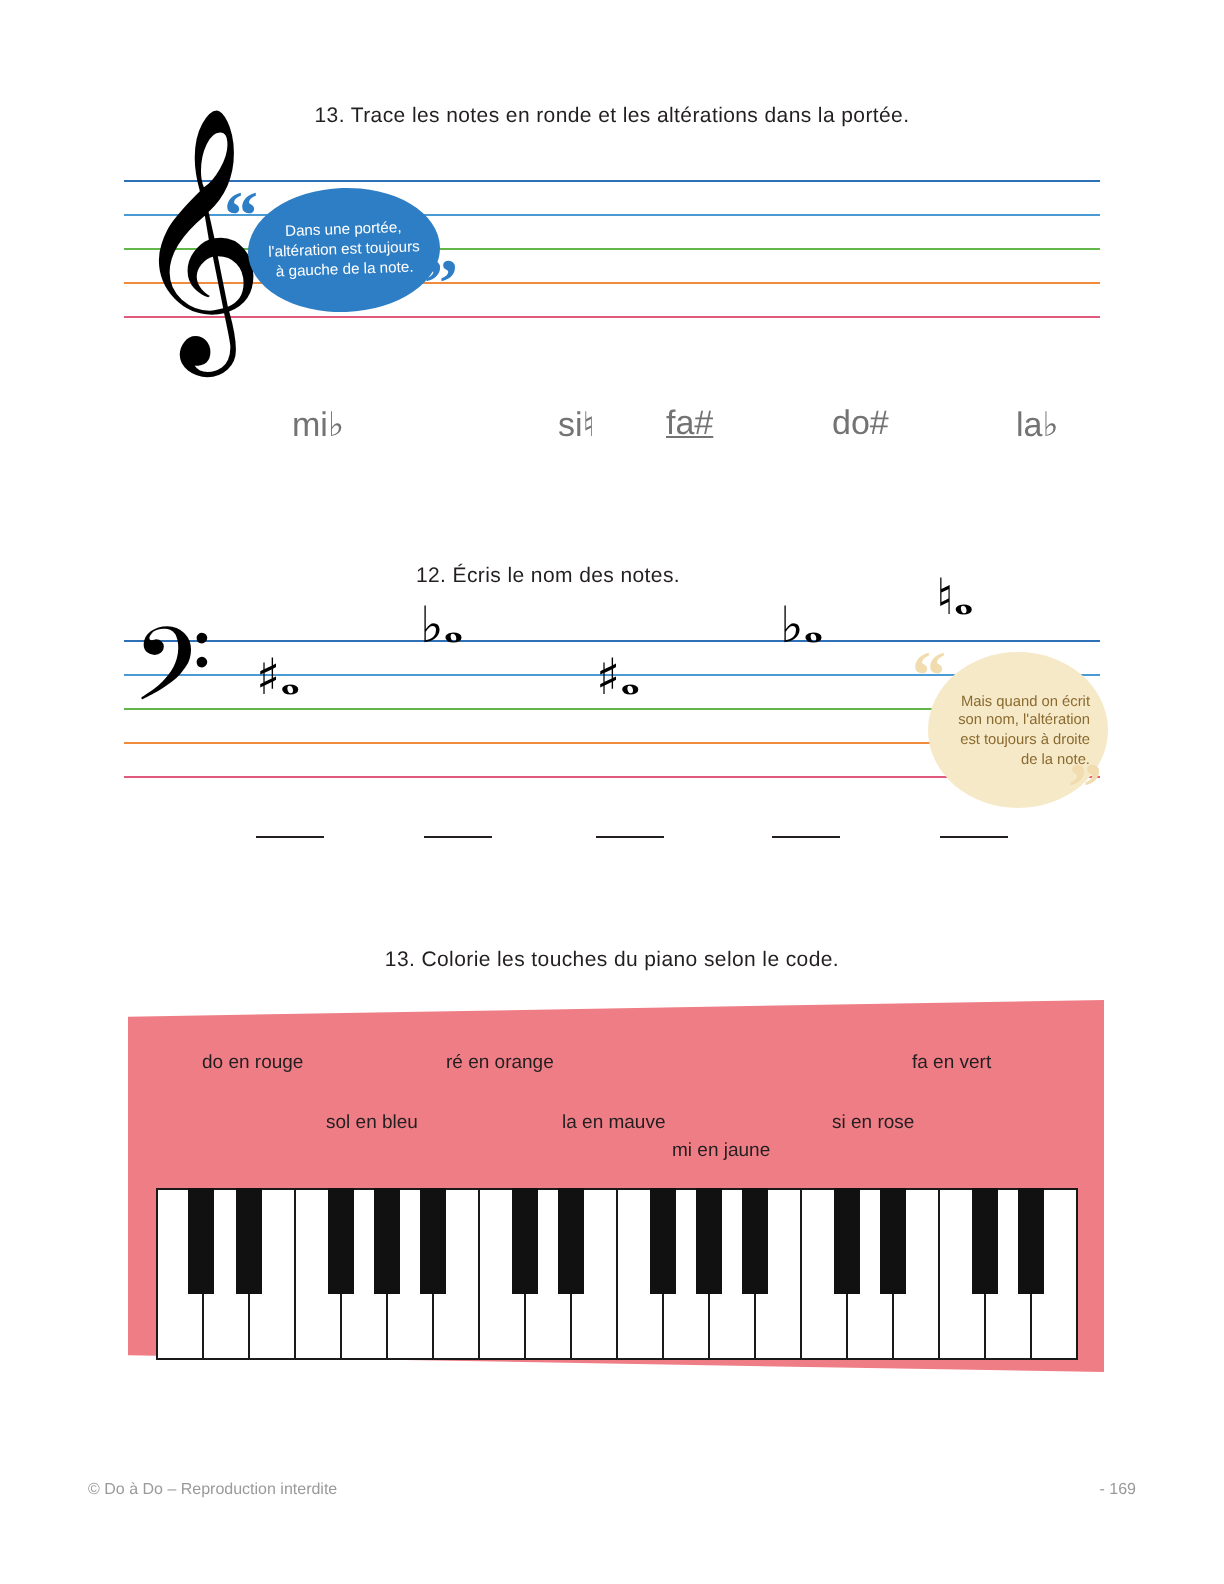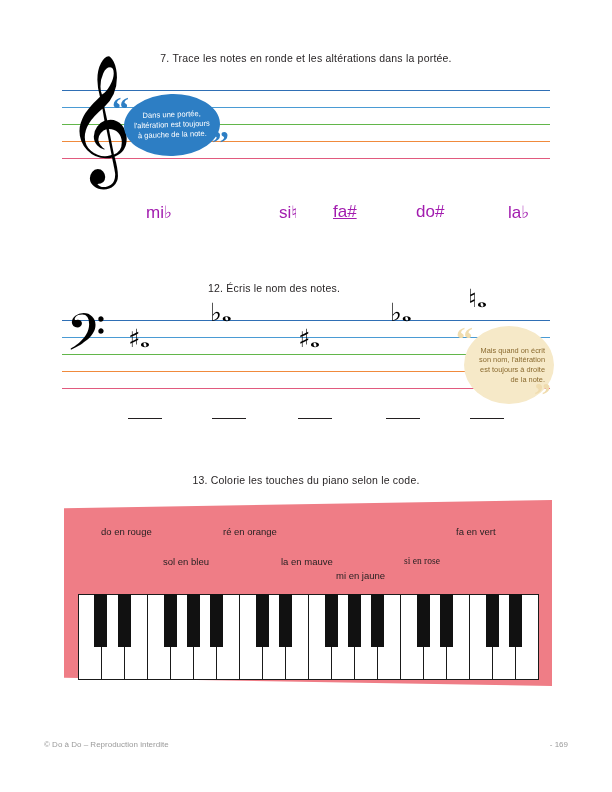--- a/index.html
+++ b/index.html
@@ -69,21 +69,21 @@
   .q11a { left:112px; top:40px; }
   .q11b { left:212px; top:74px; }
 
   .notenames-11 {
     position:absolute; left:0; top:150px; width:612px;
   }
   .notenames-11 .nn {
     position:absolute;
     font-size:17px;
     font-family:"Liberation Sans", sans-serif;
-    color:#a21caf;
+    color:#737373;
   }
   .nn1 { left:146px; }
   .nn2 { left:243px;margin-left:36px; }
   .nn3 { left:333px;text-decoration:underline; }
   .nn4 { left:416px;text-align:center; }
   .nn5 { left:508px; }
 
   
   #ex12 { position:absolute; left:0; top:282px; width:548px; }
   .staff12 { top:38px; }
@@ -154,21 +154,21 @@
     color:#231f20;
   }
   .cr1 { top:52px; }
   .cr2 { top:82px; }
   .c1 { left:101px; }
   .c2 { left:223px; }
   .c3 { left:336px;margin-top:44px; }
   .c4 { left:456px; }
   .c5 { left:163px; }
   .c6 { left:281px; }
-  .c7 { left:404px;font-family:Liberation Serif, serif; }
+  .c7 { left:416px; }
 
   .keyboard {
     position:absolute;
     left:78px; top:120px;
     width:460px; height:86px;
   }
   .white-key {
     position:absolute;
     top:0; width:23.5px; height:86px;
     background:#ffffff;
@@ -192,21 +192,21 @@
   }
 
   .alt-sym { font-family:"DejaVu Sans", sans-serif; }
 </style>
 </head>
 <body>
 
 <div class="page">
 
   <section id="ex11">
-    <div class="instruction">7. Trace les notes en ronde et les altérations dans la portée.</div>
+    <div class="instruction">13. Trace les notes en ronde et les altérations dans la portée.</div>
 
     <div class="staff staff11">
       <div class="line l0"></div>
       <div class="line l1"></div>
       <div class="line l2"></div>
       <div class="line l3"></div>
       <div class="line l4"></div>
     </div>
 
     <div class="treble-clef">𝄞</div>

